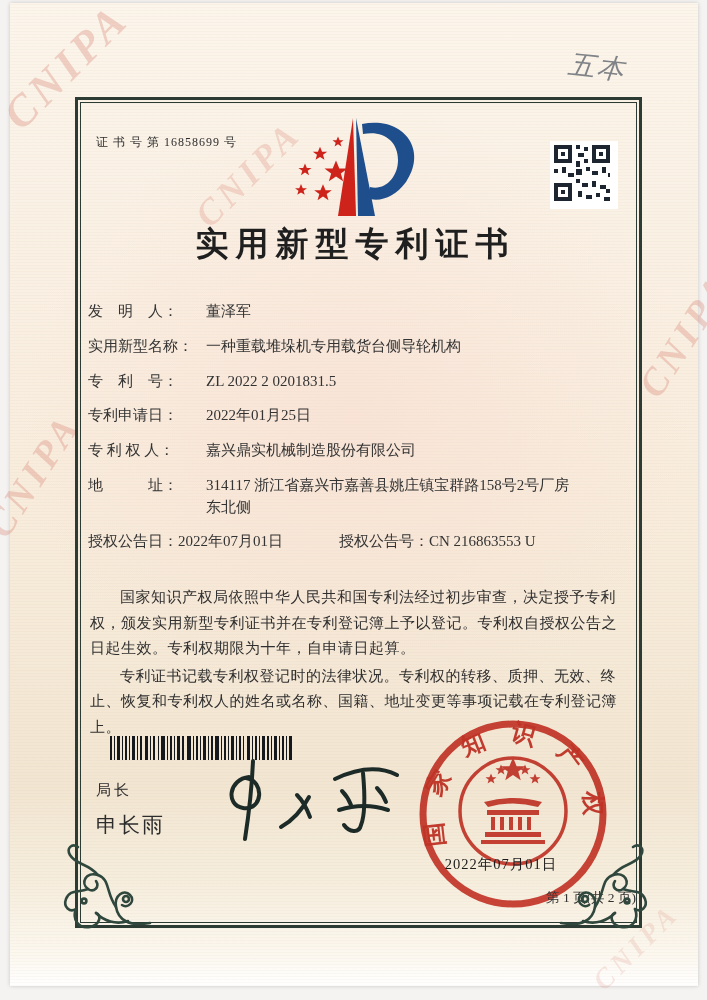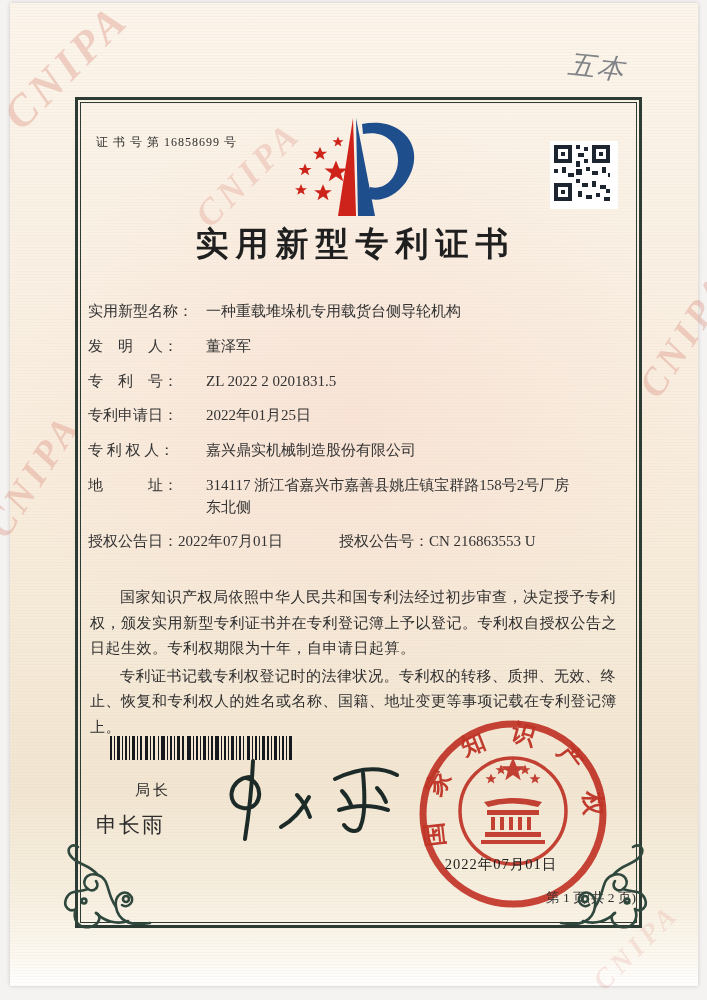--- a/index.html
+++ b/index.html
@@ -26,21 +26,21 @@
       font-size:33px;font-weight:bold;color:#1f1f1f;letter-spacing:7px;}
   .fields{position:absolute;left:78px;top:298px;width:548px;font-size:15px;color:#333;}
   .frow{display:flex;margin-bottom:13px;line-height:1.45;}
   .frow .lab{flex:0 0 118px;white-space:pre;}
   .frow .val{white-space:pre-line;}
   .grant-row{display:flex;margin-top:1px;line-height:1.45;}
   .grant-row .g2{margin-left:56px;}
   .bodytext{position:absolute;left:80px;top:582px;width:542px;font-size:15px;line-height:1.7;color:#2f2f2f;}
   .bodytext p{margin:0 0 2px 0;text-indent:2em;letter-spacing:.5px;}
   .barcode{position:absolute;left:100px;top:733px;width:182px;height:24px;}
-  .sig-label{position:absolute;left:86px;top:778px;font-size:15px;color:#2c2c2c;letter-spacing:3px;margin-left:39px;}
+  .sig-label{position:absolute;left:86px;top:778px;font-size:15px;color:#2c2c2c;letter-spacing:3px;}
   .sig-name{position:absolute;left:86px;top:808px;font-size:21px;color:#2c2c2c;letter-spacing:2px;}
   .signature{position:absolute;left:205px;top:752px;width:190px;height:95px;}
   .seal{position:absolute;left:396px;top:704px;width:214px;height:214px;mix-blend-mode:multiply;opacity:.93;}
   .seal-date{position:absolute;left:412px;top:852px;width:158px;text-align:center;
       font-size:14.5px;color:#1c1c1c;letter-spacing:1px;}
   .page-num{position:absolute;left:65px;top:886px;width:561px;text-align:right;font-size:13.5px;color:#333;}
   .footer-note{position:absolute;left:175px;top:931px;width:290px;text-align:center;
       font-size:13.5px;color:#3a3a3a;letter-spacing:2px;}
   .corner{position:absolute;width:96px;height:94px;}
   .corner.bl{left:48px;top:838px;}
@@ -120,26 +120,26 @@
           <use href="#st" transform="translate(33,85) scale(0.88)"></use>
           <use href="#st" transform="translate(48,34) scale(0.55)"></use>
         </g>
       </svg>
     </div>
 
     <div class="title">实用新型专利证书</div>
 
     <div class="fields">
       <div class="frow">
+        <span class="lab">发　明　人：</span>
+        <span class="val">董泽军</span>
+      </div>
+      <div class="frow">
         <span class="lab">实用新型名称：</span>
         <span class="val">一种重载堆垛机专用载货台侧导轮机构</span>
-      </div>
-      <div class="frow">
-        <span class="lab">发　明　人：</span>
-        <span class="val">董泽军</span>
       </div>
       <div class="frow">
         <span class="lab">专　利　号：</span>
         <span class="val">ZL 2022 2 0201831.5</span>
       </div>
       <div class="frow">
         <span class="lab">专利申请日：</span>
         <span class="val">2022年01月25日</span>
       </div>
       <div class="frow">

